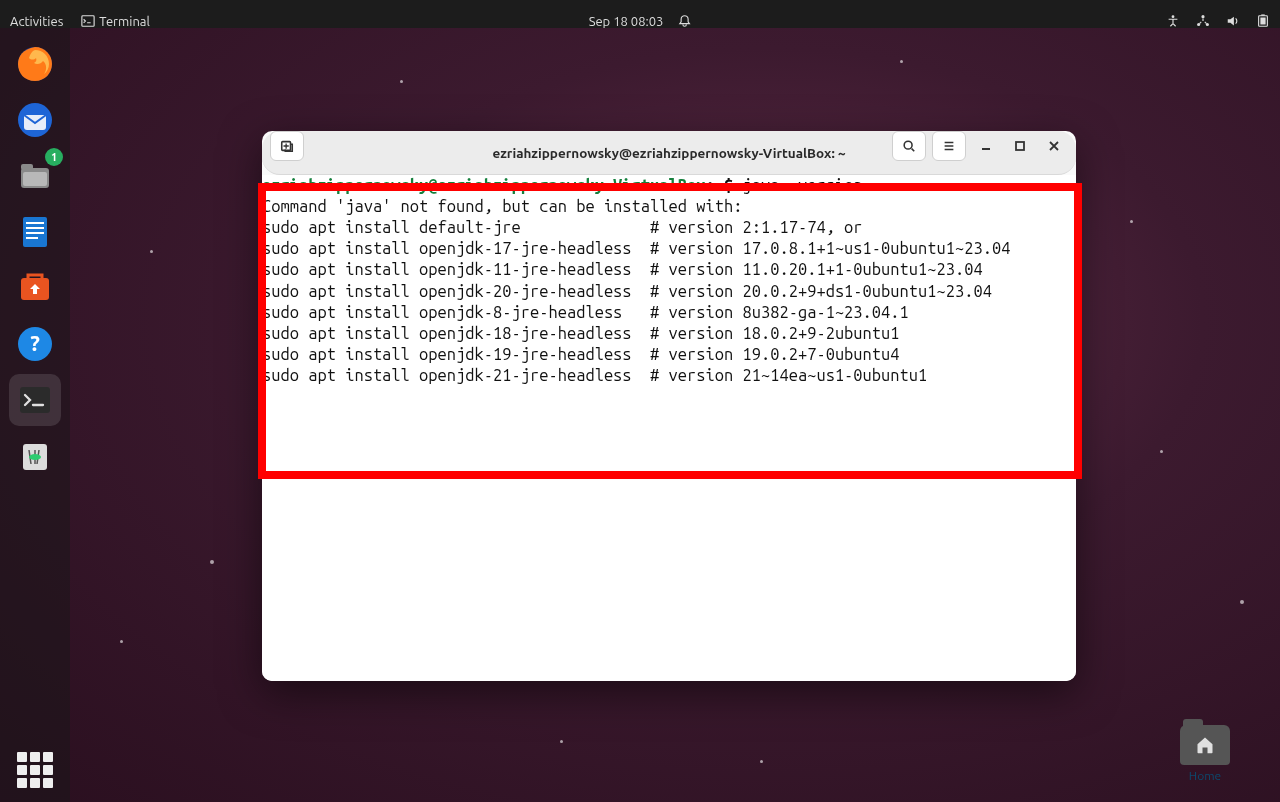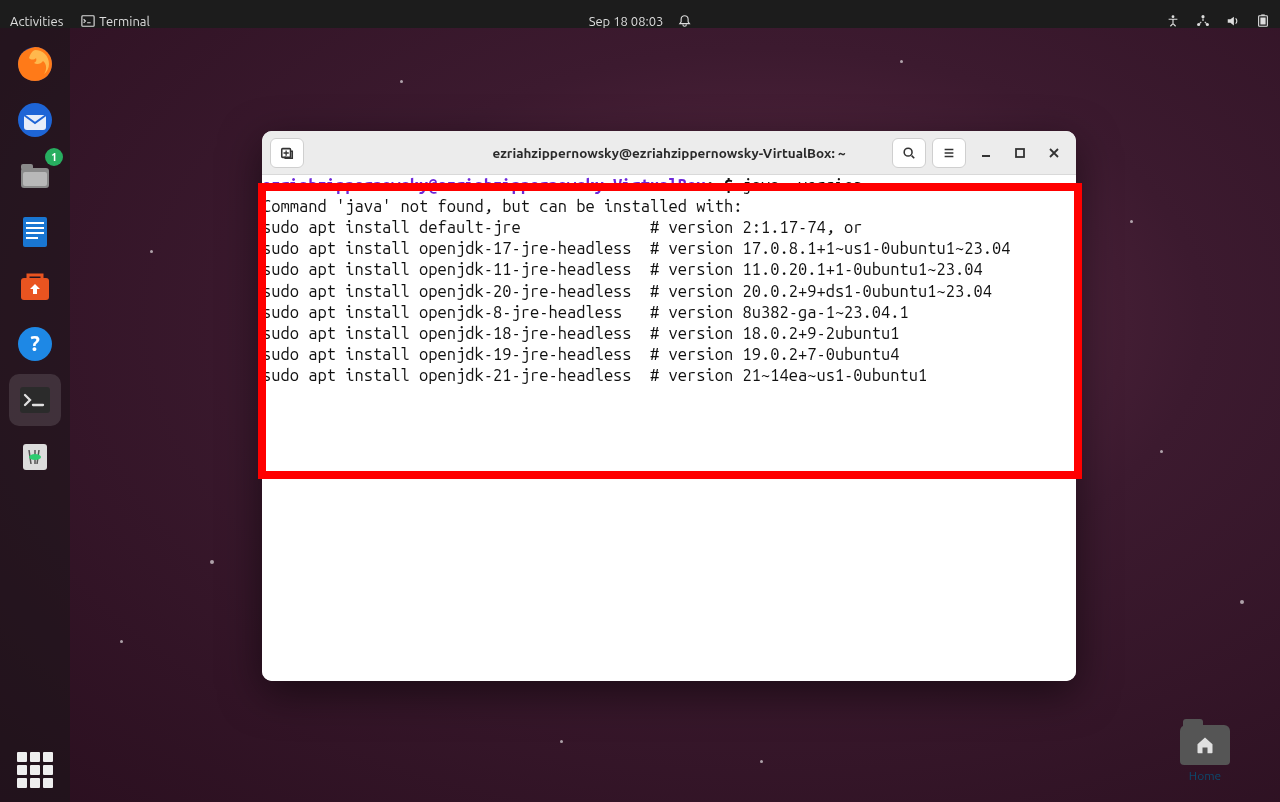--- a/index.html
+++ b/index.html
@@ -70,22 +70,23 @@
 
 
 .window {
   position: absolute; left: 262px; top: 131px; width: 814px;
   background: #fafafa; border-radius: 10px;
   box-shadow: 0 12px 40px rgba(0,0,0,.5);
   overflow: hidden; z-index: 60;
 }
 .titlebar {
   height: 44px; background: #ececec; border-bottom: 1px solid #d9d9d9;
-  display: flex; align-items: center; padding: 0 8px; gap: 12px;
+  display: flex; align-items: flex-start; padding: 0 8px; gap: 12px;
   position: relative;
+  border-radius: 18px;
 }
 .tb-btn {
   height: 30px; min-width: 34px; border: 1px solid #cfcfcf; background: #fff;
   border-radius: 6px; display: flex; align-items: center; justify-content: center;
 }
 .tb-btn svg { width: 14px; height: 14px; fill: none; stroke: #333; stroke-width: 1.8; }
 .tb-title {
   position: absolute; left: 50%; top: 50%; transform: translate(-50%, -50%);
   font-size: 13.5px; font-weight: 600; color: #2a2a2a; white-space: nowrap;
 }
@@ -103,21 +104,21 @@
   color: #111; position: relative; word-break: break-all;
 }
 
 
 .highlight {
   position: absolute; border: 8px solid #ff0000; z-index: 70;
   pointer-events: none;
 }
 
 
-.p-user { color: #6d28d9; font-weight: 600; }
+.p-user { color: #15803d; font-weight: 600; }
 .p-sep  { color: #111; font-weight: 600; }
 .p-path { color: #3b5fcf; font-weight: 600; }
 </style>
 </head>
 <body>
 
 <div class="star" style="left:150px;top:250px;width:3px;height:3px"></div>
 <div class="star" style="left:210px;top:560px;width:4px;height:4px"></div>
 <div class="star" style="left:120px;top:640px;width:3px;height:3px"></div>
 <div class="star" style="left:400px;top:80px;width:3px;height:3px"></div>

